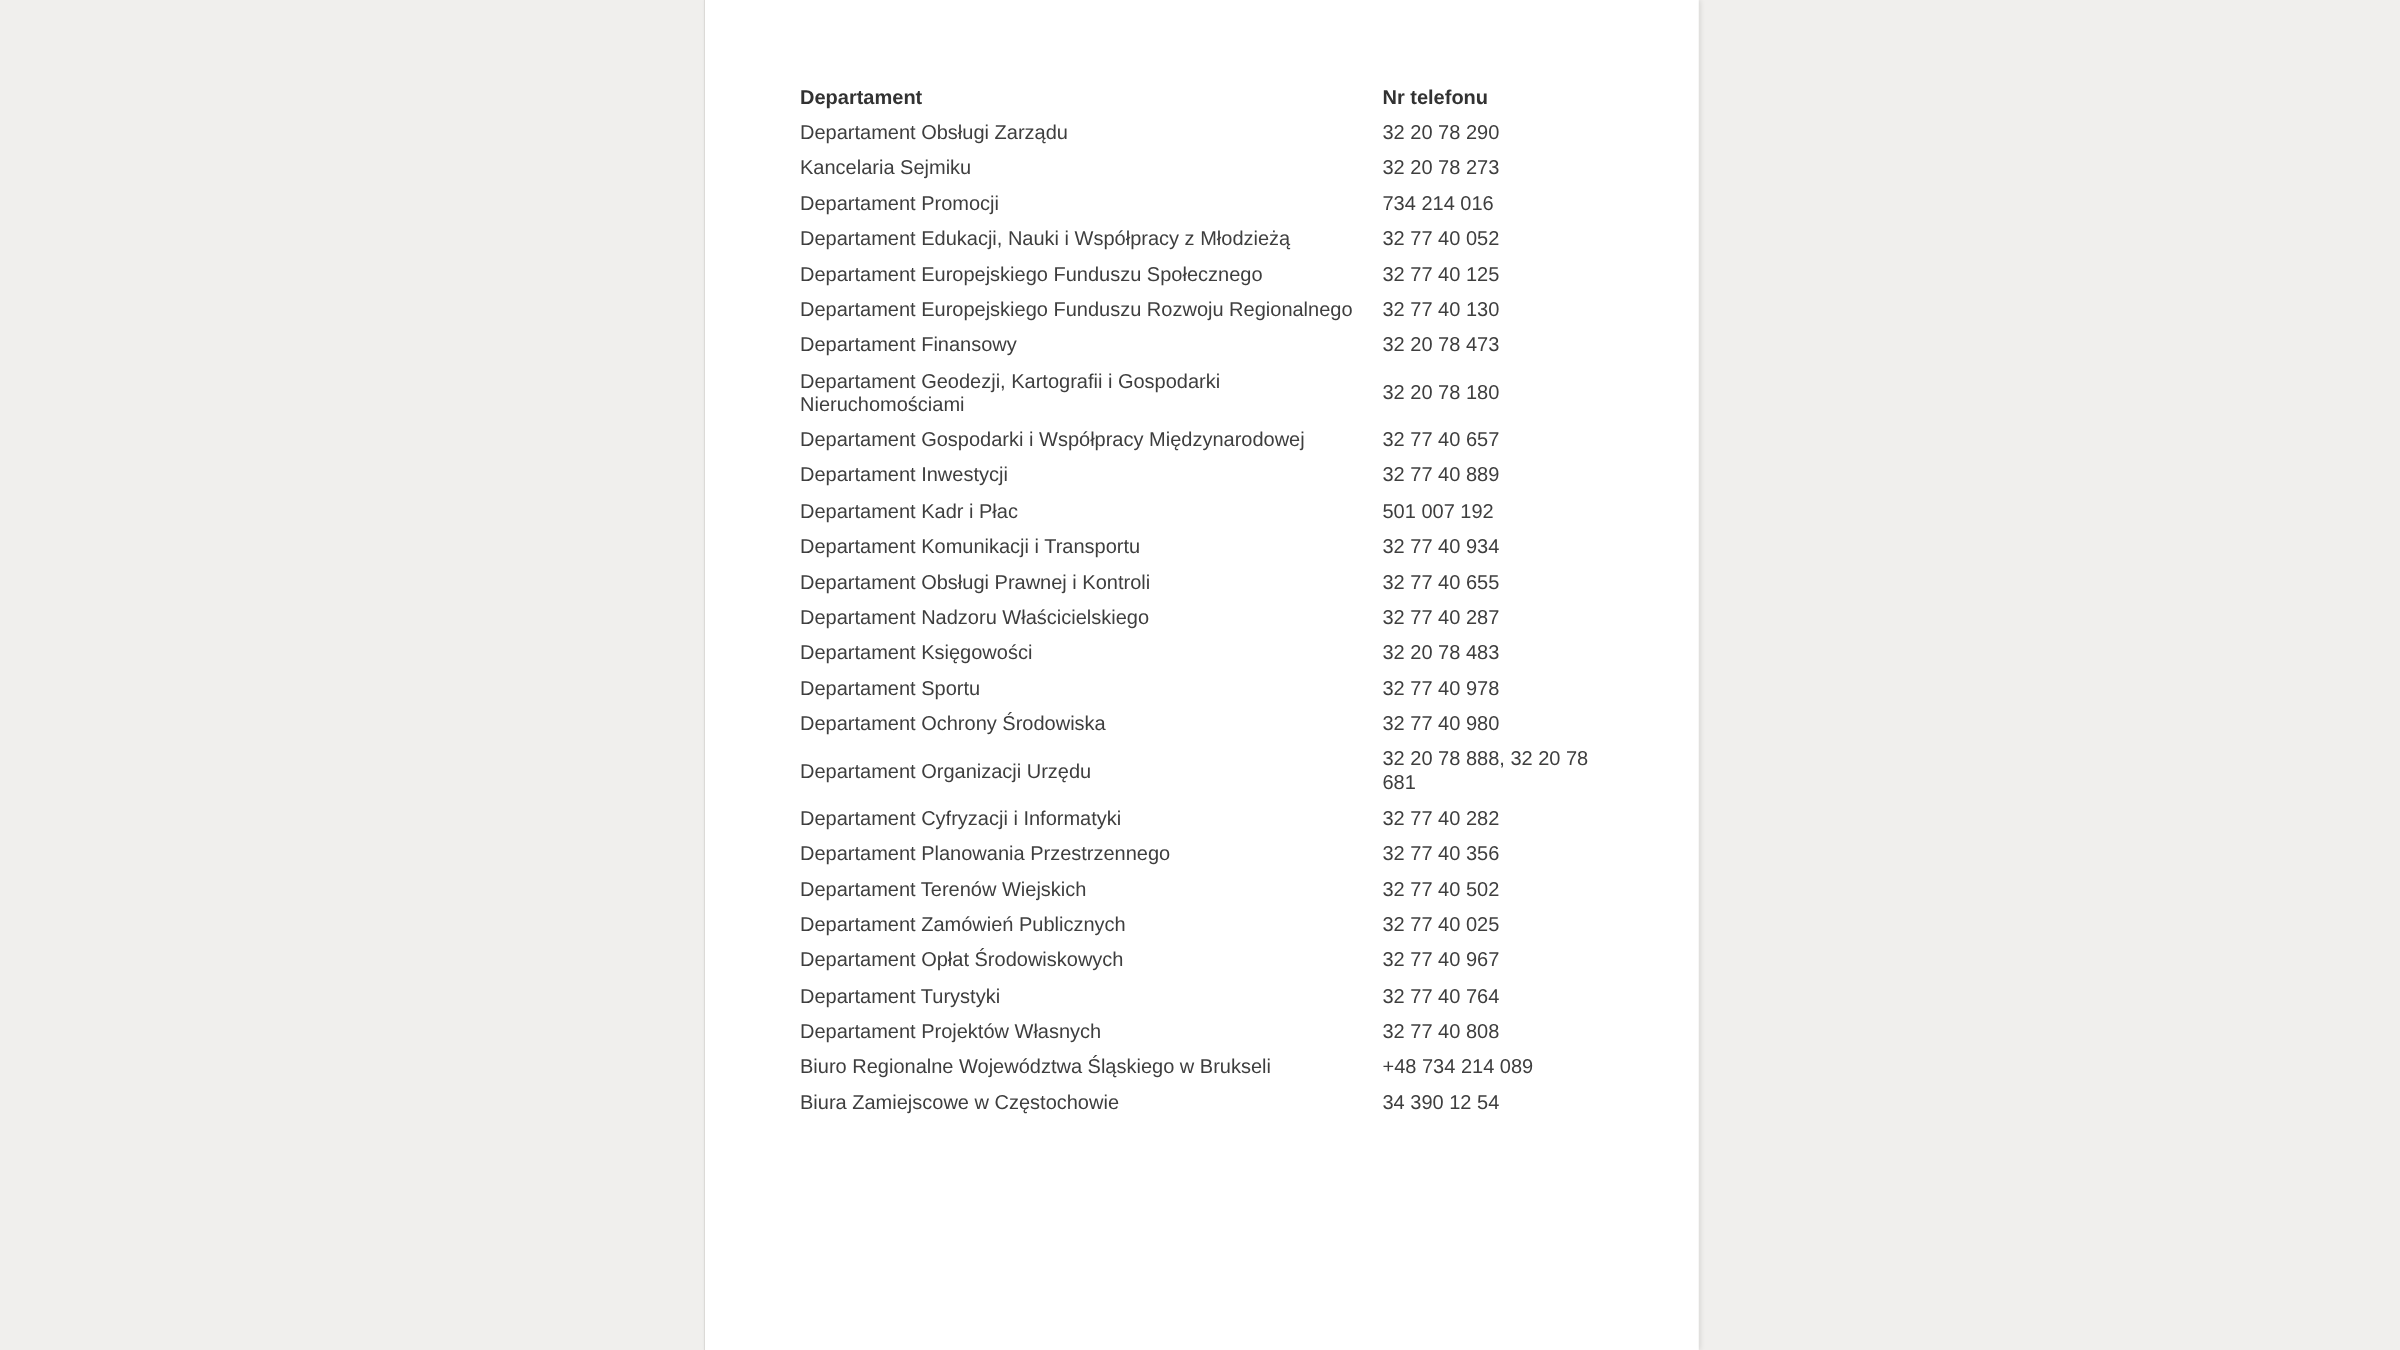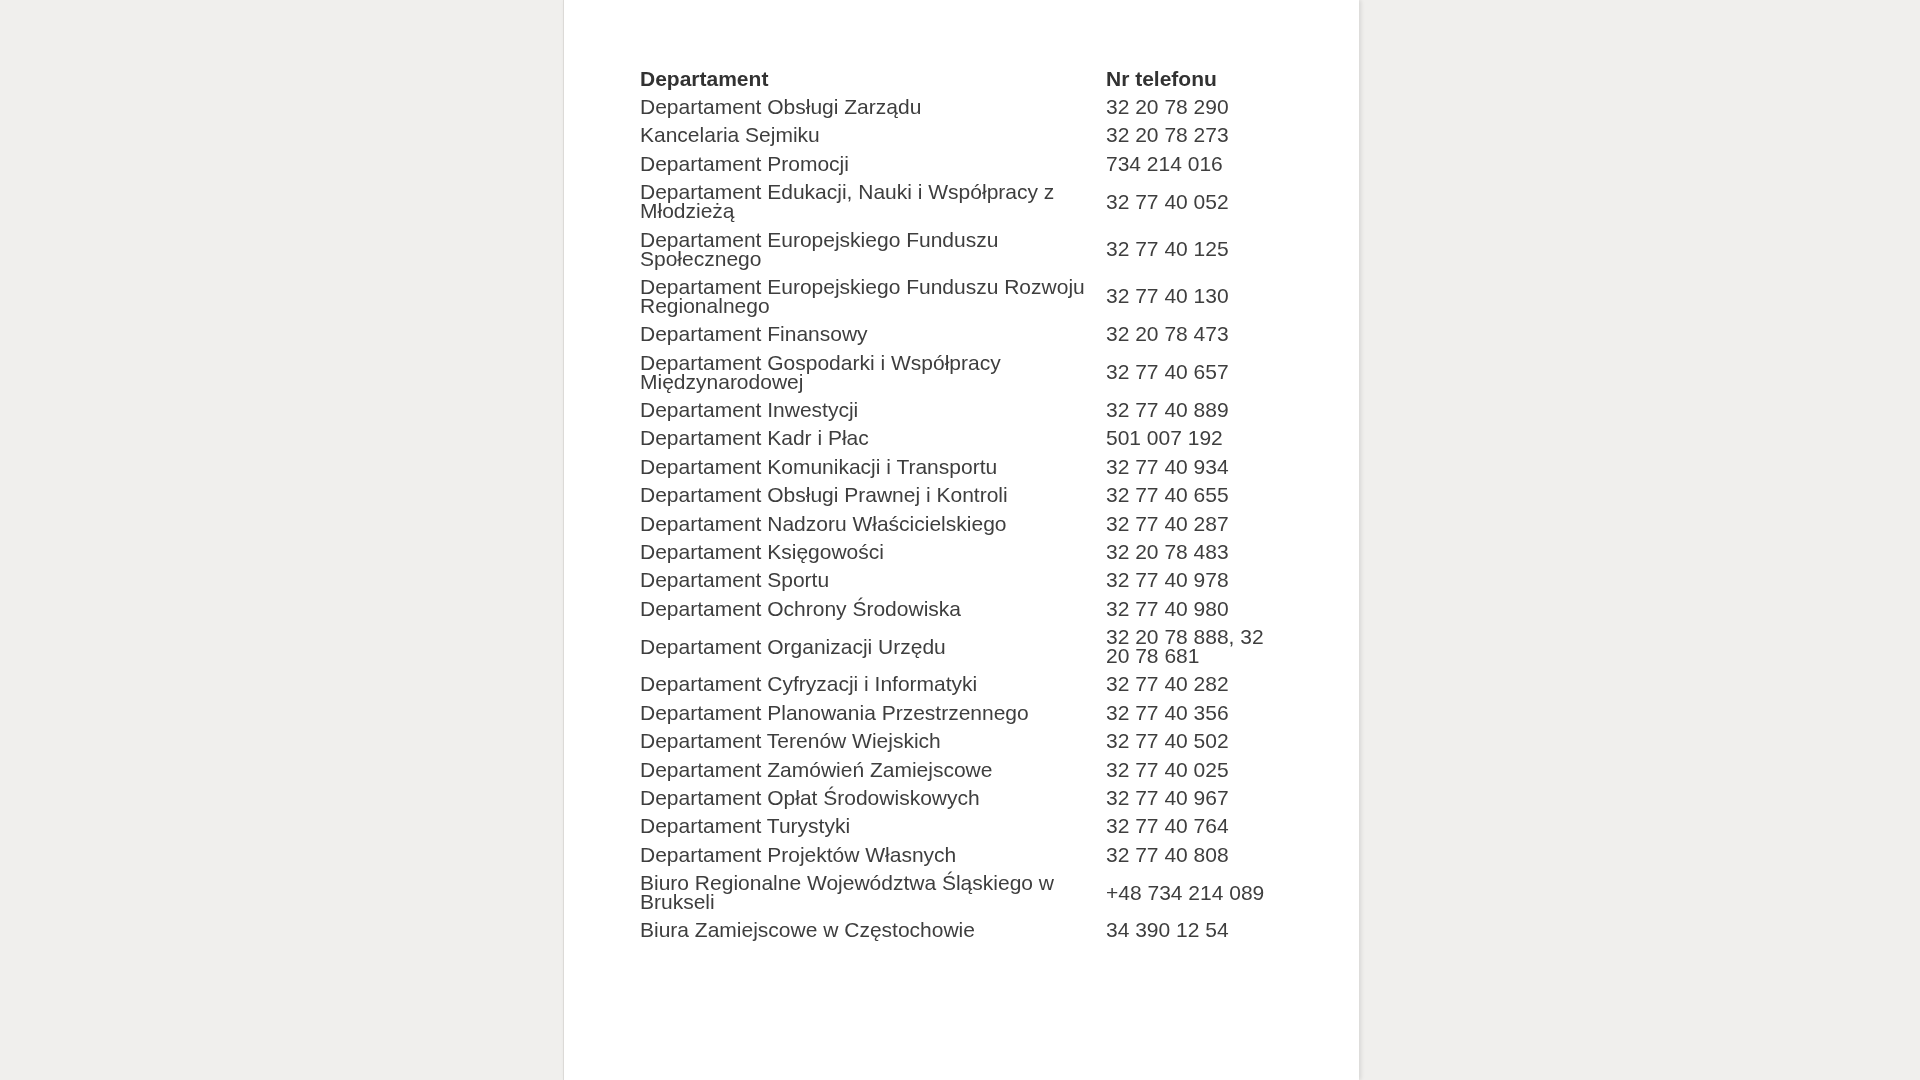--- a/index.html
+++ b/index.html
@@ -26,21 +26,21 @@
     box-shadow: 2px 0 4px rgba(0,0,0,0.10);
     box-sizing: border-box;
   }
   .content {
     padding: 64px 84px 0 76px;
   }
   table.dept-table {
     border-collapse: collapse;
     table-layout: fixed;
     width: 636px;
-    font-size: 21px;
+    font-size: 16px;
     color: #3e3e3e;
   }
   table.dept-table th,
   table.dept-table td {
     text-align: left;
     vertical-align: middle;
     font-weight: normal;
     line-height: 19px;
     padding: 4.7px 0;
   }
@@ -92,20 +92,24 @@
             </tr>
             <tr>
               <td class="col-name">Departament Europejskiego Funduszu Rozwoju Regionalnego</td>
               <td class="col-phone">32 77 40 130</td>
             </tr>
             <tr>
               <td class="col-name">Departament Finansowy</td>
               <td class="col-phone">32 20 78 473</td>
             </tr>
             <tr>
+              <td class="col-name">Departament Geodezji, Kartografii i Gospodarki Nieruchomościami</td>
+              <td class="col-phone">32 20 78 180</td>
+            </tr>
+            <tr>
               <td class="col-name">Departament Gospodarki i Współpracy Międzynarodowej</td>
               <td class="col-phone">32 77 40 657</td>
             </tr>
             <tr>
               <td class="col-name">Departament Inwestycji</td>
               <td class="col-phone">32 77 40 889</td>
             </tr>
             <tr>
               <td class="col-name">Departament Kadr i Płac</td>
               <td class="col-phone">501 007 192</td>
@@ -144,21 +148,21 @@
             </tr>
             <tr>
               <td class="col-name">Departament Planowania Przestrzennego</td>
               <td class="col-phone">32 77 40 356</td>
             </tr>
             <tr>
               <td class="col-name">Departament Terenów Wiejskich</td>
               <td class="col-phone">32 77 40 502</td>
             </tr>
             <tr>
-              <td class="col-name">Departament Zamówień Zamiejscowe</td>
+              <td class="col-name">Departament Zamówień Publicznych</td>
               <td class="col-phone">32 77 40 025</td>
             </tr>
             <tr>
               <td class="col-name">Departament Opłat Środowiskowych</td>
               <td class="col-phone">32 77 40 967</td>
             </tr>
             <tr>
               <td class="col-name">Departament Turystyki</td>
               <td class="col-phone">32 77 40 764</td>
             </tr>

